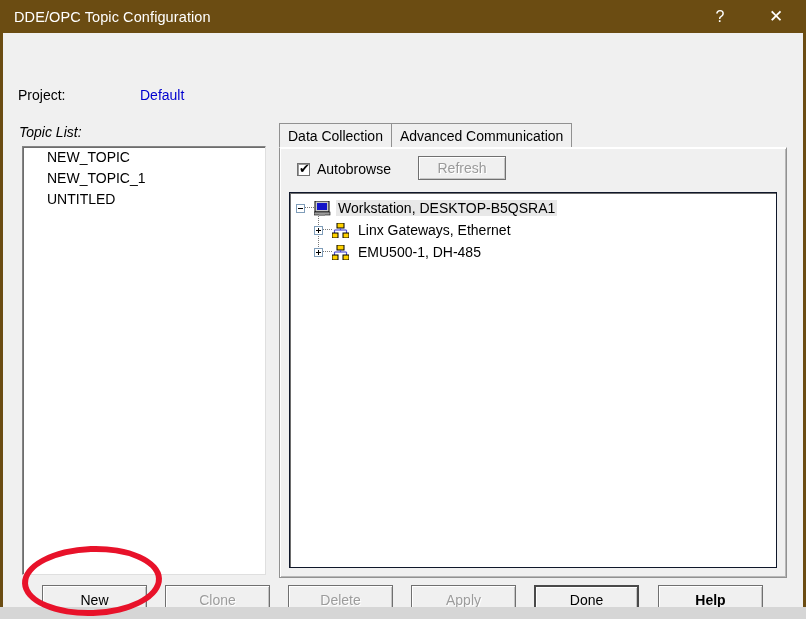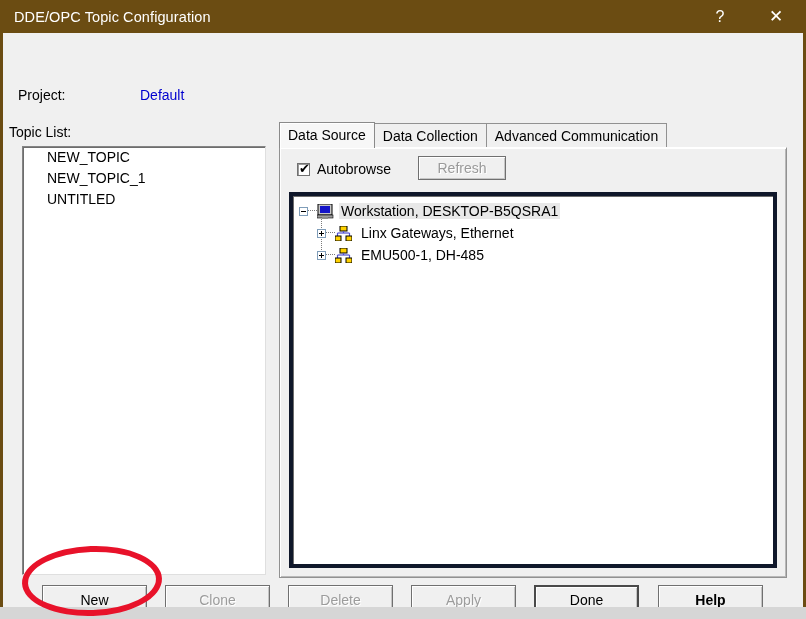--- a/index.html
+++ b/index.html
@@ -67,21 +67,21 @@
     color: #000;
     white-space: nowrap;
   }
 
   #project-label { left: 15px; top: 54px; text-align: right; }
   #project-value {
     left: 137px;
     top: 54px;
     color: #0000cf;
   }
-  #topic-label { left: 6px; top: 91px; }
+  #topic-label { left: 16px; top: 91px; font-style: italic; }
 
   
   #topic-list {
     position: absolute;
     left: 19px;
     top: 113px;
     width: 244px;
     height: 429px;
     background: #ffffff;
     border: 1px solid #828790;
@@ -205,21 +205,21 @@
   }
 
   
   #tree-view {
     position: absolute;
     left: 9px;
     top: 44px;
     width: 488px;
     height: 376px;
     background: #ffffff;
-    border: 4px solid #0f172a;
+    border: 1px solid #0f172a;
     box-shadow: inset 1px 1px 0 #6d6d6d;
     box-sizing: border-box;
     overflow: hidden;
     padding-top: 4px;
   }
   .tree-row {
     display: flex;
     align-items: center;
     height: 22px;
     position: relative;
@@ -372,23 +372,20 @@
     <span class="lbl" id="topic-label">Topic List:</span>
 
     <div id="topic-list">
       <div class="topic-item">NEW_TOPIC</div>
       <div class="topic-item">NEW_TOPIC_1</div>
       <div class="topic-item">UNTITLED</div>
     </div>
 
     <div id="tab-area">
       <div id="tab-strip">
-        <div class="tab active">
-          <span>Data Source</span>
-        </div>
         <div class="tab">
           <span>Data Collection</span>
         </div>
         <div class="tab">
           <span>Advanced Communication</span>
         </div>
         <div class="tab-filler"></div>
       </div>
 
       <div id="tab-body">

